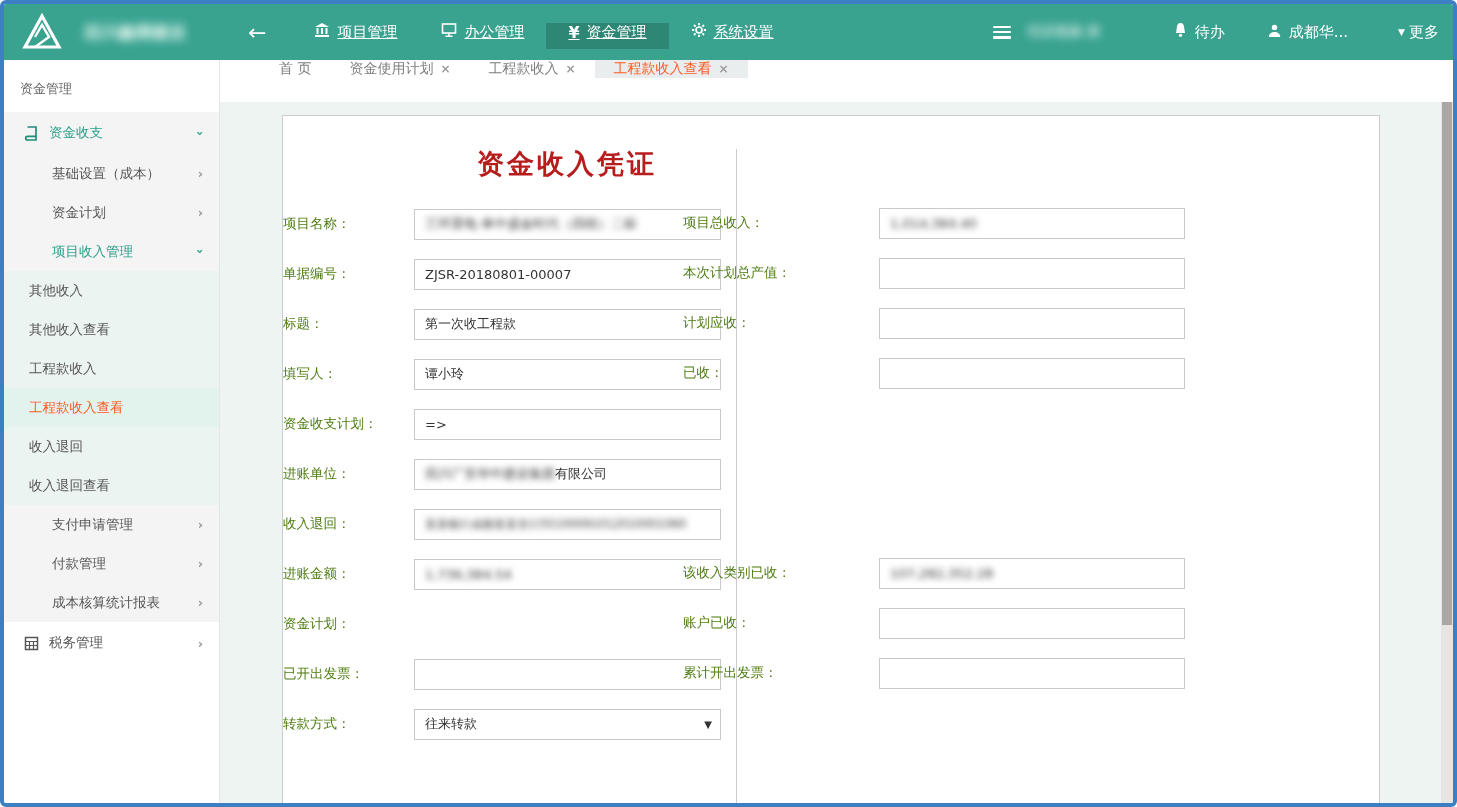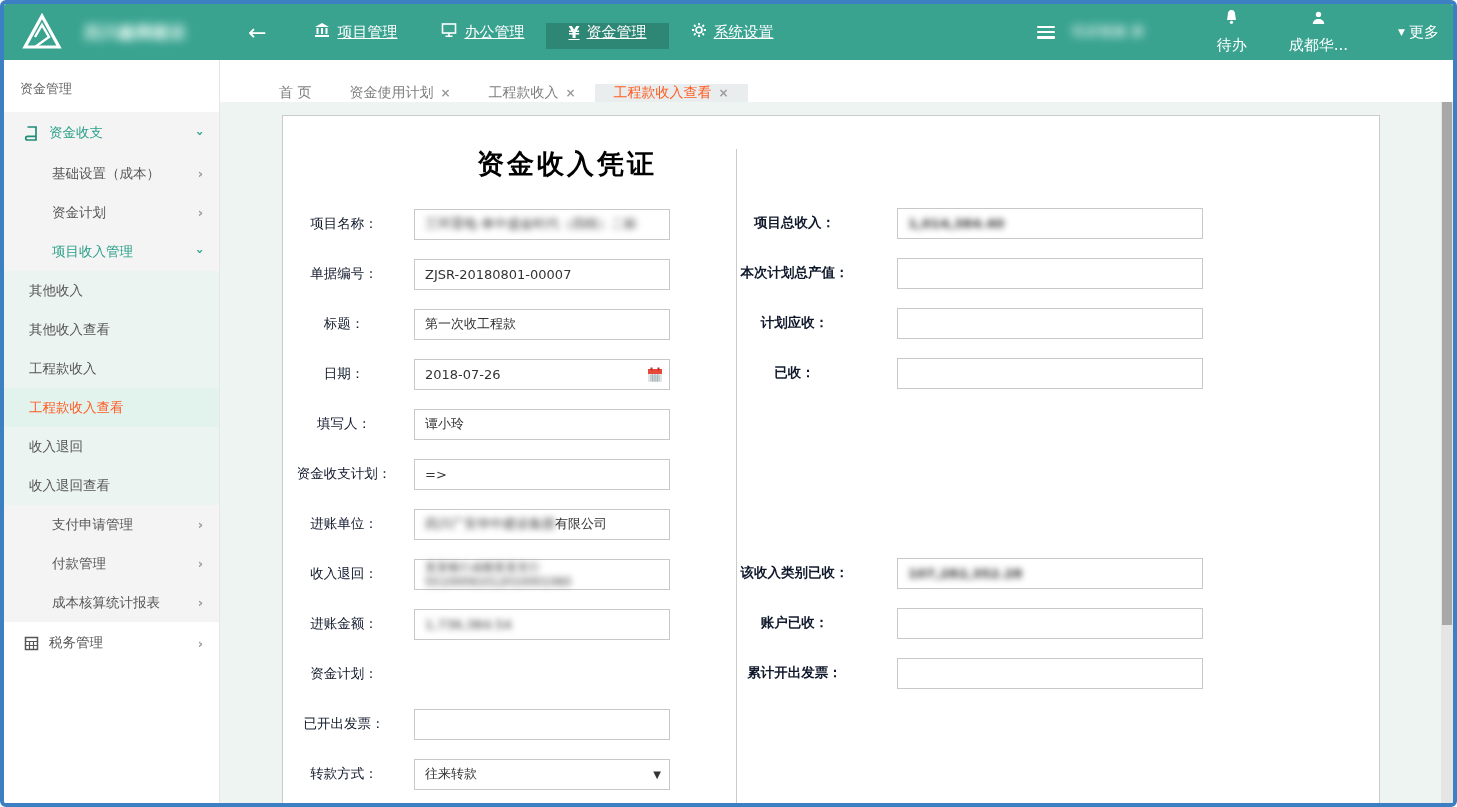--- a/index.html
+++ b/index.html
@@ -13,21 +13,21 @@
   .brand { width:138px; margin-left:16px; font-size:17px; font-weight:bold; color:#eafaf5; filter:blur(5px); white-space:nowrap; overflow:hidden; }
   .back-arrow { font-size:22px; margin:0 26px 0 26px; display:flex; align-items:center; cursor:pointer; }
   .nav-menu { display:flex; align-items:flex-end;text-decoration:underline; }
   .nav-item { display:flex; align-items:center; gap:7px; padding:0 22px; font-size:15px; cursor:pointer; }
   .nav-item.active { background:#2e8674; padding-bottom:7px; margin-bottom:-7px; }
   .yen { font-size:16px; font-weight:bold; }
   .nav-right { margin-left:auto; display:flex; align-items:center; gap:6px; padding-right:14px; }
   .burger { width:18px; height:13px; display:flex; flex-direction:column; justify-content:space-between; margin-right:10px; cursor:pointer; }
   .burger span { height:2.5px; background:#fff; border-radius:1px; }
   .nav-blur { width:96px; font-size:14px; color:#fff; filter:blur(4px); white-space:nowrap; overflow:hidden; margin-right:26px; }
-  .nav-chip { display:flex; align-items:center; gap:7px; font-size:15px; padding:0 18px; cursor:pointer;flex-direction:column; }
+  .nav-chip { display:flex; align-items:center; gap:7px; font-size:15px; padding:0 18px; cursor:pointer; }
   .more { display:flex; align-items:center; gap:4px; font-size:15px; margin-left:26px; cursor:pointer; }
   .tri-down { font-size:9px; }
 
   
   .body-row { flex:1; display:flex; min-height:0; }
 
   
   .sidebar { width:216px; background:#fff; border-right:1px solid #e6e6e6; font-size:13.5px; color:#555; flex:0 0 216px; }
   .sb-header { padding:20px 16px 14px 16px; color:#666; font-size:13px; }
   .sb-zoneA { background:#f4f4f4; }
@@ -36,35 +36,35 @@
   .sb-item.lv0 { height:42px; padding-left:20px; }
   .sb-item.lv2 { padding-left:25px; }
   .sb-item .sb-ico { width:16px; height:16px; margin-right:9px; display:flex; align-items:center; }
   .sb-item .chev { margin-left:auto; color:#999; font-size:13px; font-weight:bold; }
   .sb-item .chev.down { transform:rotate(90deg); color:#2aa08a; }
   .sb-item.teal { color:#2aa08a; }
   .sb-item.active-item { background:#e2f3ee; color:#ff5b21; }
 
   
   .main { flex:1; display:flex; flex-direction:column; min-width:0; }
-  .tabrow { height:42px; background:#fff; display:flex; align-items:flex-end; padding-left:40px; flex:0 0 42px; }
+  .tabrow { height:42px; background:#fff; display:flex; align-items:flex-start; padding-left:40px; flex:0 0 42px; }
   .tab { display:flex; align-items:center; gap:7px; padding:0 19px; font-size:14px; color:#7d7d7d; cursor:pointer; }
   .tab .x { color:#9a9a9a; font-size:12px; font-weight:bold; }
   .tab.active { background:#e9edee; color:#ff5b21; }
   .content { flex:1; background:#edf4f1; position:relative; overflow:hidden; }
   .card { position:absolute; left:62px; top:13px; width:1098px; height:780px; background:#fff; border:1px solid #cbcbcb; }
   .vdivider { position:absolute; left:453px; top:33px; bottom:0; width:1px; background:#ccc; }
-  .form-title { position:absolute; left:0; top:30px; width:568px; text-align:center; font-family:"DejaVu Serif","Liberation Serif",serif; font-size:27px; font-weight:bold; color:#000000; letter-spacing:3px; }
+  .form-title { position:absolute; left:0; top:30px; width:568px; text-align:center; font-family:"DejaVu Serif","Liberation Serif",serif; font-size:27px; font-weight:bold; color:#b91c1c; letter-spacing:3px; }
   .col { position:absolute; top:83px; }
   .col.left { left:0; }
-  .col.right { left:418px; top:82px;font-weight:bold; }
+  .col.right { left:400px; top:82px; }
   .frow { height:50px; display:flex; align-items:center; }
-  .frow .lbl { width:122px; text-align:center; font-size:13.5px; color:#0f172a; }
+  .frow .lbl { width:122px; text-align:left; font-size:13.5px; color:#4d7c0f; }
   .col.right .lbl { width:187px; }
-  .frow .inp { width:256px; height:31px; margin-left:9px; border:1px solid #c9c9c9; background:#fff; display:flex; align-items:center; padding:0 10px; font-size:13px; color:#333; position:relative; }
+  .frow .inp { width:307px; height:31px; margin-left:9px; border:1px solid #c9c9c9; background:#fff; display:flex; align-items:center; padding:0 10px; font-size:13px; color:#333; position:relative; }
   .col.right .inp { width:306px; }
   .blurtext { filter:blur(3px); }
   .inp .cal { position:absolute; right:5px; top:6px; }
   .inp .sel-arrow { position:absolute; right:8px; top:9px; font-size:10px; color:#333; }
   .spacer150 { height:150px; }
 
   
   .scroll-track { position:absolute; right:0; top:0; bottom:0; width:12px; background:#e5e5e5; }
   .scroll-thumb { position:absolute; top:0; left:1px; width:10px; height:523px; background:#a8a8a8; }
 </style>
@@ -258,35 +258,20 @@
                   <span>ZJSR-20180801-00007</span>
                 </div>
             </div>
             <div class="frow">
               <span class="lbl">标题：</span>
               <div class="inp">
                   <span>第一次收工程款</span>
                 </div>
             </div>
             <div class="frow">
-              <span class="lbl">日期：</span>
-              <div class="inp">
-                <span>2018-07-26</span>
-                <span class="cal">
-                  <svg width="18" height="18" viewBox="0 0 18 18">
-                      <rect x="2" y="3" width="14" height="5" fill="#e8483c"></rect>
-                      <rect x="4.5" y="1.5" width="2" height="3" fill="#b93028"></rect>
-                      <rect x="11.5" y="1.5" width="2" height="3" fill="#b93028"></rect>
-                      <rect x="2" y="8" width="14" height="8" fill="#dfe5e8"></rect>
-                      <path d="M4 10h10 M4 12h10 M4 14h10 M6.5 8v8 M9 8v8 M11.5 8v8" stroke="#aab4ba" stroke-width="0.9"></path>
-                    </svg>
-                </span>
-              </div>
-            </div>
-            <div class="frow">
               <span class="lbl">填写人：</span>
               <div class="inp">
                   <span>谭小玲</span>
                 </div>
             </div>
             <div class="frow">
               <span class="lbl">资金收支计划：</span>
               <div class="inp">
                   <span>=&gt;</span>
                 </div>

